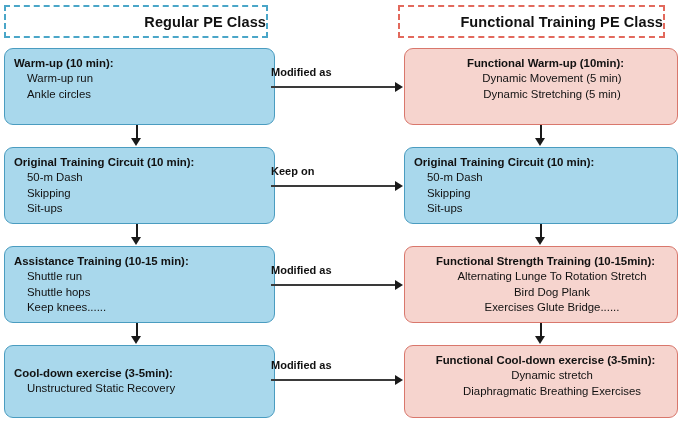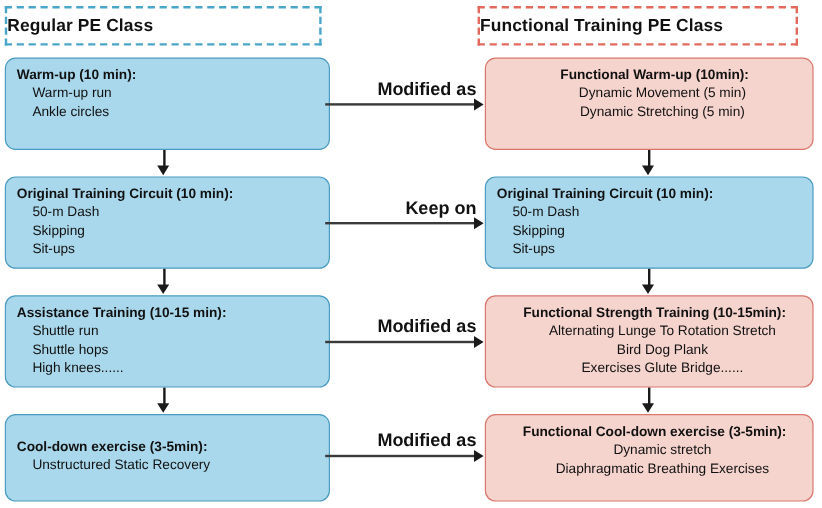--- a/index.html
+++ b/index.html
@@ -2,21 +2,21 @@
 <html><head>
 <meta charset="utf-8">
 <style>
   html,body{margin:0;padding:0;background:#ffffff;}
   body{width:685px;height:423px;position:relative;overflow:hidden;
        font-family:"Liberation Sans","DejaVu Sans",sans-serif;color:#1a1a1a;}
   #stage{position:absolute;left:0;top:0;width:685px;height:423px;}
 
   
   .hdr{position:absolute;box-sizing:border-box;display:flex;align-items:center;
-       justify-content:flex-start;background:#ffffff;}
+       justify-content:flex-end;background:#ffffff;}
   .hdr span{font-size:14.5px;font-weight:bold;letter-spacing:.1px;color:#111;}
   .hdr.left{left:4px;top:5px;width:264px;height:33px;
             border:2px dashed #4aa6c8;}
   .hdr.right{left:398px;top:5px;width:267px;height:33px;
              border:2px dashed #e2695c;}
 
   
   .box{position:absolute;box-sizing:border-box;border-radius:9px;
        padding:7px 0 7px 9px;overflow:hidden;}
   .box.blue{background:#a9d8ec;border:1.6px solid #4a9cc0;}
@@ -38,22 +38,22 @@
 
   
   .vline{position:absolute;width:1.8px;background:#1a1a1a;}
   .vhead{position:absolute;width:0;height:0;
          border-left:5.5px solid transparent;border-right:5.5px solid transparent;
          border-top:8px solid #1a1a1a;}
   .hline{position:absolute;height:1.7px;background:#3a3a3a;}
   .hhead{position:absolute;width:0;height:0;
          border-top:5.5px solid transparent;border-bottom:5.5px solid transparent;
          border-left:8px solid #1a1a1a;}
-  .hlabel{position:absolute;font-size:15px;font-weight:bold;color:#111;
-          white-space:nowrap;text-align:right;}
+  .hlabel{position:absolute;font-size:11px;font-weight:bold;color:#111;
+          white-space:nowrap;text-align:left;}
 </style>
 </head>
 <body>
 
 <div id="stage">
 
   <div class="hdr left">
     <span>Regular PE Class</span>
   </div>
   <div class="hdr right">
@@ -70,21 +70,21 @@
     <div class="ttl">Original Training Circuit (10 min):</div>
     <div class="itm">50-m Dash</div>
     <div class="itm">Skipping</div>
     <div class="itm">Sit-ups</div>
   </div>
 
   <div class="box blue col-l r3">
     <div class="ttl">Assistance Training (10-15 min):</div>
     <div class="itm">Shuttle run</div>
     <div class="itm">Shuttle hops</div>
-    <div class="itm">High knees......</div>
+    <div class="itm">Keep knees......</div>
   </div>
 
   <div class="box blue col-l r4 center-v">
     <div class="ttl">Cool-down exercise (3-5min):</div>
     <div class="itm">Unstructured Static Recovery</div>
   </div>
 
   <div class="box pink col-r r1">
     <div class="ttl">Functional Warm-up (10min):</div>
     <div class="itm">Dynamic Movement (5 min)</div>

